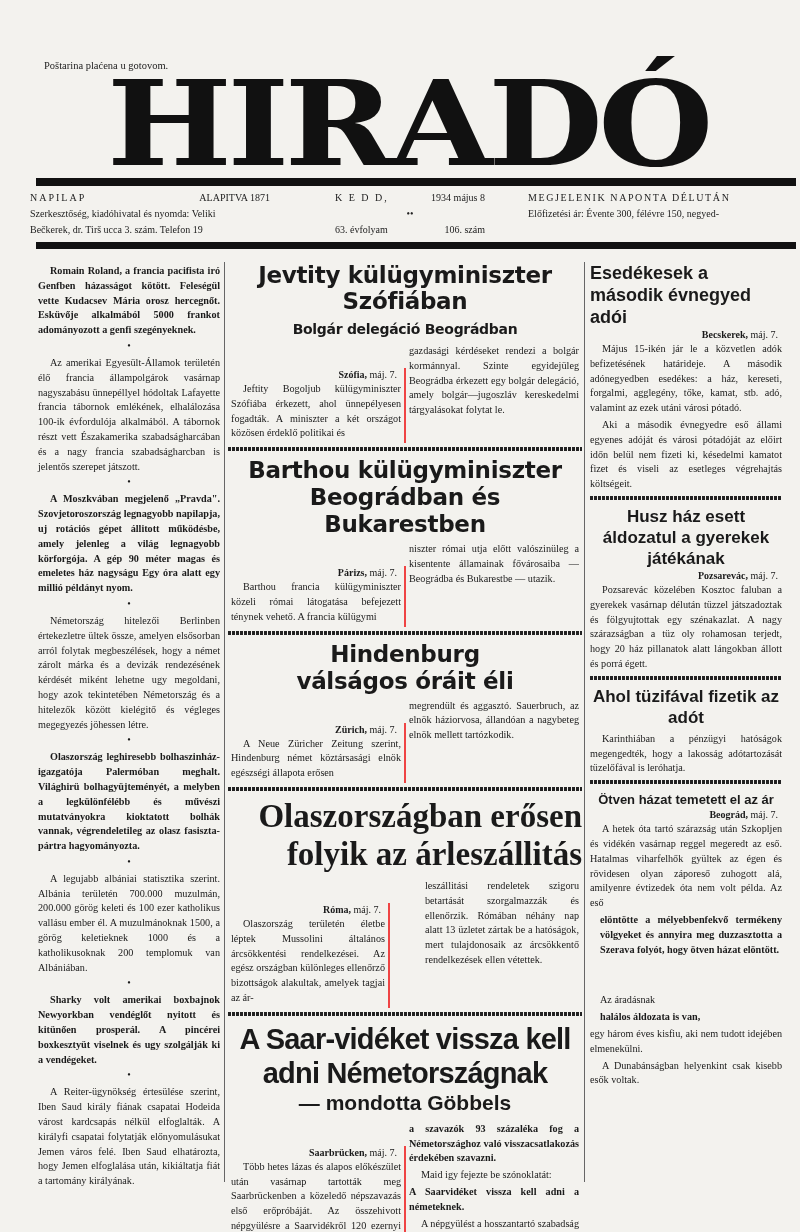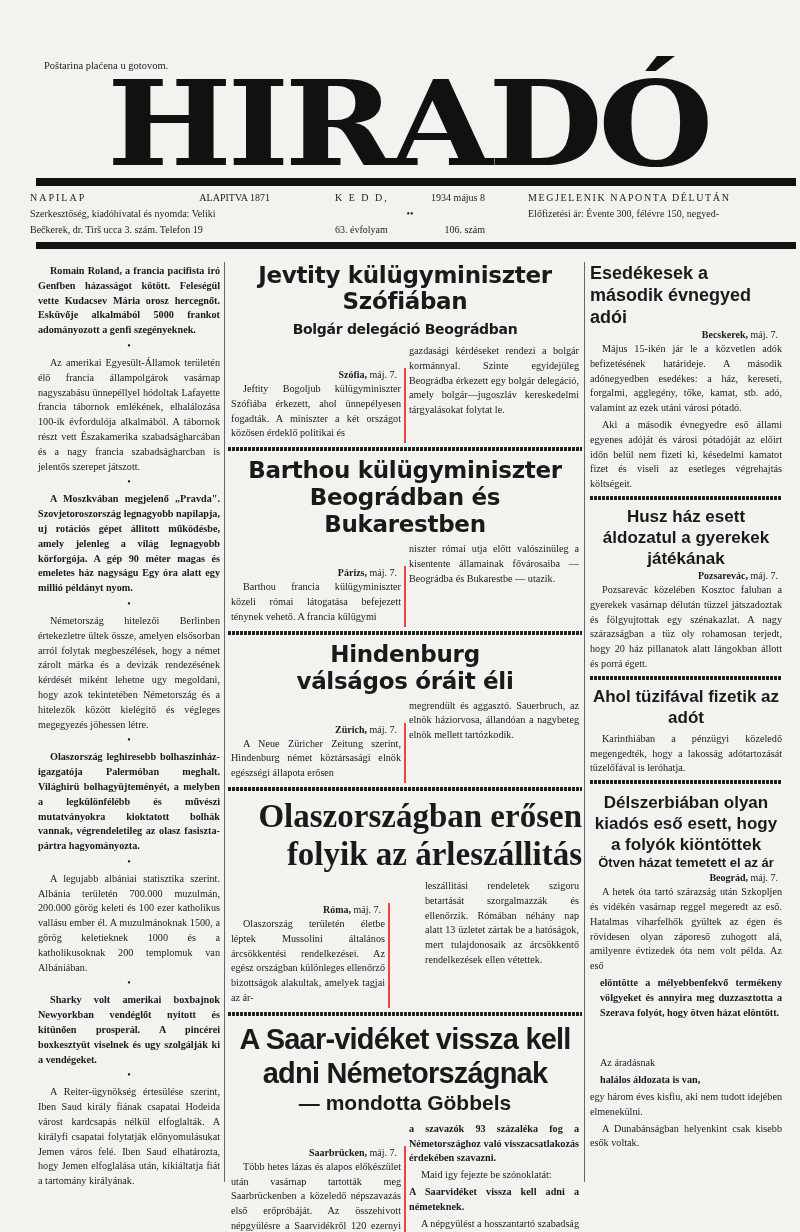--- a/index.html
+++ b/index.html
@@ -174,26 +174,25 @@
 
   <div style="margin-top:6px;">
     <div class="hcond" style="font-size:17px; line-height:21px;">Husz ház esett áldozatul a gyerekek játékának</div>
     <div class="dateline"><b>Pozsarevác,</b> <span>máj. 7.</span></div>
     <p>Pozsarevác közelében Kosztoc faluban a gyerekek vasárnap délután tüzzel játszadoztak és fölgyujtottak egy szénakazlat. A nagy szárazságban a tüz oly rohamosan terjedt, hogy 20 ház pillanatok alatt lángokban állott és porrá égett.</p>
     <div class="beads"></div>
   </div>
 
   <div style="margin-top:6px;">
     <div class="hcond" style="font-size:17px; line-height:21px;">Ahol tüzifával fizetik az adót</div>
-    <p style="margin-top:4px;">Karinthiában a pénzügyi közeledő megengedték, hogy a lakosság adótartozását tüzelőfával is leróhatja.</p>
+    <p style="margin-top:4px;">Karinthiában a pénzügyi hatóságok megengedték, hogy a lakosság adótartozását tüzelőfával is leróhatja.</p>
     <div class="beads"></div>
   </div>
 
   <div style="margin-top:8px;">
-    <div class="hcond" style="font-size:17px; line-height:21px;">Délszerbiában olyan kiadós eső esett, hogy a folyók kiöntöttek</div>
     <div class="hcond" style="font-size:13px; line-height:16px;">Ötven házat temetett el az ár</div>
     <div class="dateline"><b>Beográd,</b> <span>máj. 7.</span></div>
     <p>A hetek óta tartó szárazság után Szkopljen és vidékén vasárnap reggel megeredt az eső. Hatalmas viharfelhők gyültek az égen és rövidesen olyan záporeső zuhogott alá, amilyenre évtizedek óta nem volt példa. Az eső</p>
     <p class="bold" style="text-indent:0; padding-left:10px;">elöntötte a mélyebbenfekvő termékeny völgyeket és annyira meg duzzasztotta a Szerava folyót, hogy ötven házat elöntött.</p>
     <p style="padding-left:10px; text-indent:0;margin-top:36px;">Az áradásnak</p>
     <p class="bold" style="text-indent:0; padding-left:10px;">halálos áldozata is van,</p>
     <p style="text-indent:0;">egy három éves kisfiu, aki nem tudott idejében elmenekülni.</p>
     <p>A Dunabánságban helyenkint csak kisebb esők voltak.</p>
   </div>
 </div>

